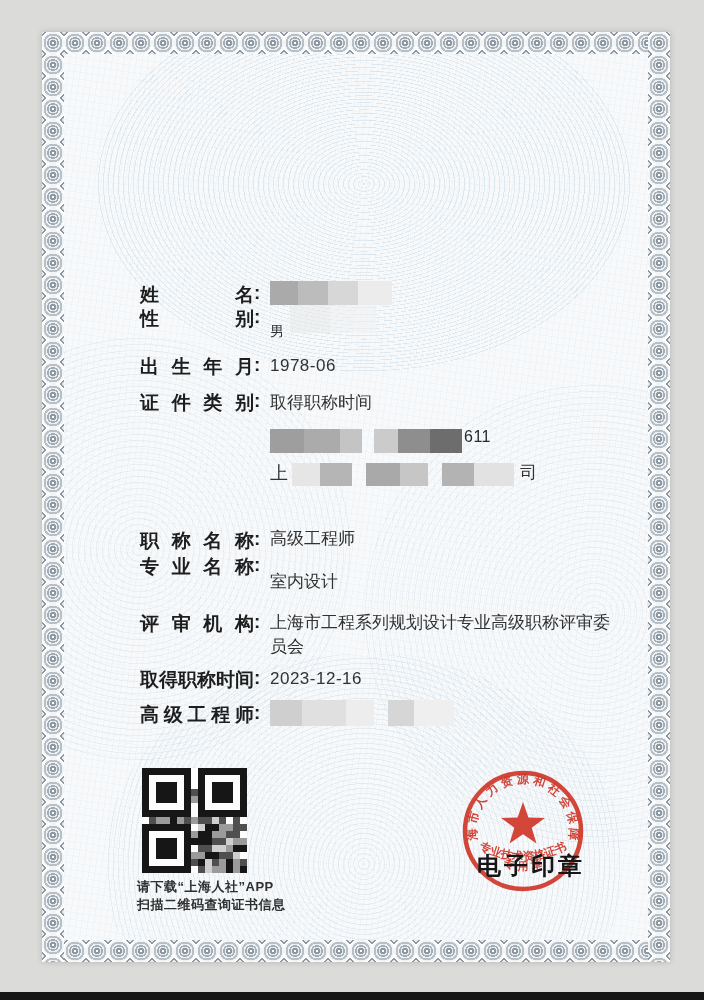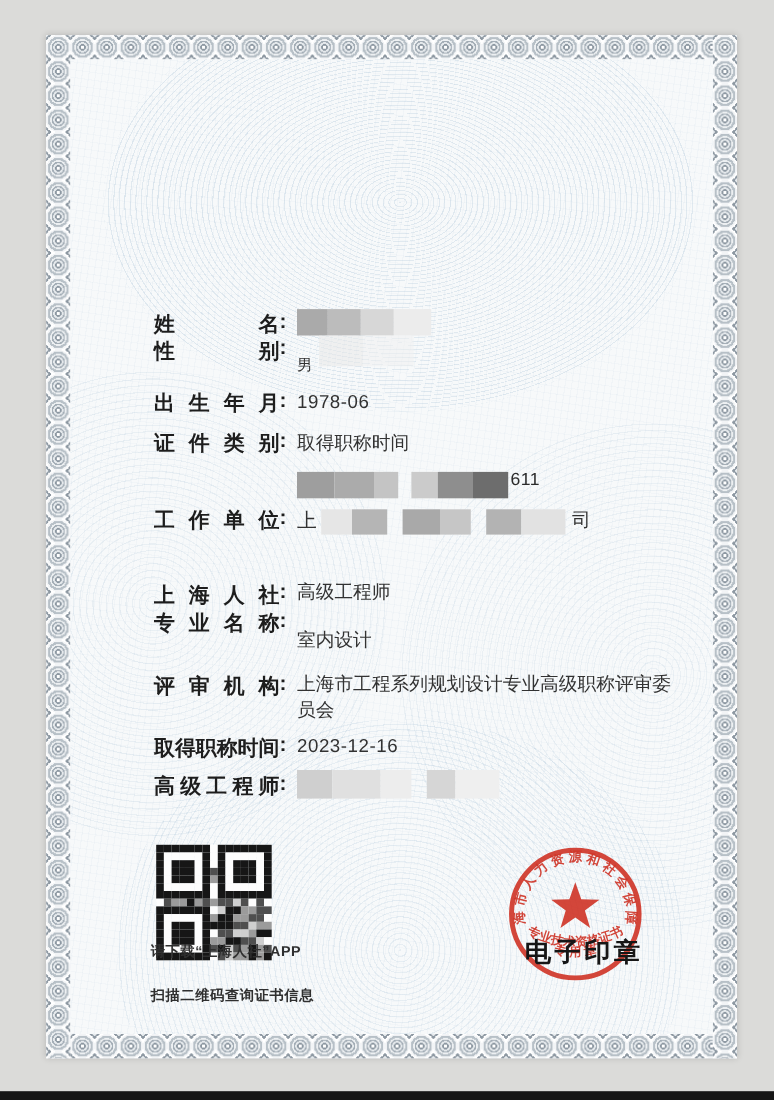--- a/index.html
+++ b/index.html
@@ -98,38 +98,35 @@
       <b style="width:34px;background:#9e9e9e"></b>
         <b style="width:36px;background:#ababab"></b>
         <b style="width:22px;background:#c4c4c4"></b>
         <b style="width:12px;background:transparent"></b>
         <b style="width:24px;background:#cbcbcb"></b>
         <b style="width:32px;background:#8e8e8e"></b>
         <b style="width:32px;background:#6d6d6d"></b>
     </div>
     <div class="val sans" style="left:464px;top:428px;font-size:16px;color:#2b2b2b">611</div>
 
-    <div class="row" style="top:460px">
-      <span class="lbl">工作单位</span><span class="colon">:</span>
-    </div>
     <div class="val" style="top:461px;font-size:18px">上</div>
     <div class="mosaic" style="left:292px;top:463px;height:23px">
       <b style="width:28px;background:#e6e6e6"></b>
         <b style="width:32px;background:#b5b5b5"></b>
         <b style="width:14px;background:transparent"></b>
         <b style="width:34px;background:#a9a9a9"></b>
         <b style="width:28px;background:#c6c6c6"></b>
         <b style="width:14px;background:transparent"></b>
         <b style="width:32px;background:#b3b3b3"></b>
         <b style="width:40px;background:#e2e2e2"></b>
     </div>
     <div class="val" style="left:520px;top:461px;font-size:17px">司</div>
 
     <div class="row" style="top:528px">
-      <span class="lbl">上海人社</span><span class="colon">:</span>
+      <span class="lbl">职称名称</span><span class="colon">:</span>
     </div>
     <div class="val" style="top:527px">高级工程师</div>
 
     <div class="row" style="top:554px">
       <span class="lbl">专业名称</span><span class="colon">:</span>
     </div>
     <div class="val" style="top:570px">室内设计</div>
 
     <div class="row" style="top:611px">
       <span class="lbl">评审机构</span><span class="colon">:</span>
@@ -373,21 +370,21 @@
         <span style="background: rgb(22, 22, 22);"></span>
         <span style="background: rgb(253, 253, 253);"></span>
         <span style="background: rgb(79, 79, 79);"></span>
         <span style="background: rgb(207, 207, 207);"></span>
         <span style="background: rgb(155, 155, 155);"></span>
         <span style="background: rgb(155, 155, 155);"></span>
         <span style="background: rgb(22, 22, 22);"></span>
         <span style="background: rgb(155, 155, 155);"></span>
         <span style="background: rgb(22, 22, 22);"></span>
       </div>
-    <div class="qr-cap" style="top:856px">请下载“上海人社”APP</div>
+    <div class="qr-cap" style="top:878px">请下载“上海人社”APP</div>
     <div class="qr-cap" style="top:896px">扫描二维码查询证书信息</div>
 
     <svg class="seal" viewBox="0 0 136 136">
       <defs>
         <path id="arcTop" d="M 23.8,83 A 47,47 0 1 1 112.2,83" fill="none"></path>
         <path id="arcMid" d="M 24,86 Q 68,108 112,86" fill="none"></path>
         <path id="arcBot" d="M 43,101 Q 68,112 93,101" fill="none"></path>
       </defs>
       <circle cx="68" cy="68" r="58" fill="none" stroke="#cf3629" stroke-width="4.5" opacity=".92"></circle>
       <polygon points="68,39 73.4,54.6 89.9,54.9 76.7,64.8 81.5,80.6 68,71.2 54.5,80.6 59.3,64.8 46.1,54.9 62.6,54.6" fill="#cf3629" opacity=".92"></polygon>

